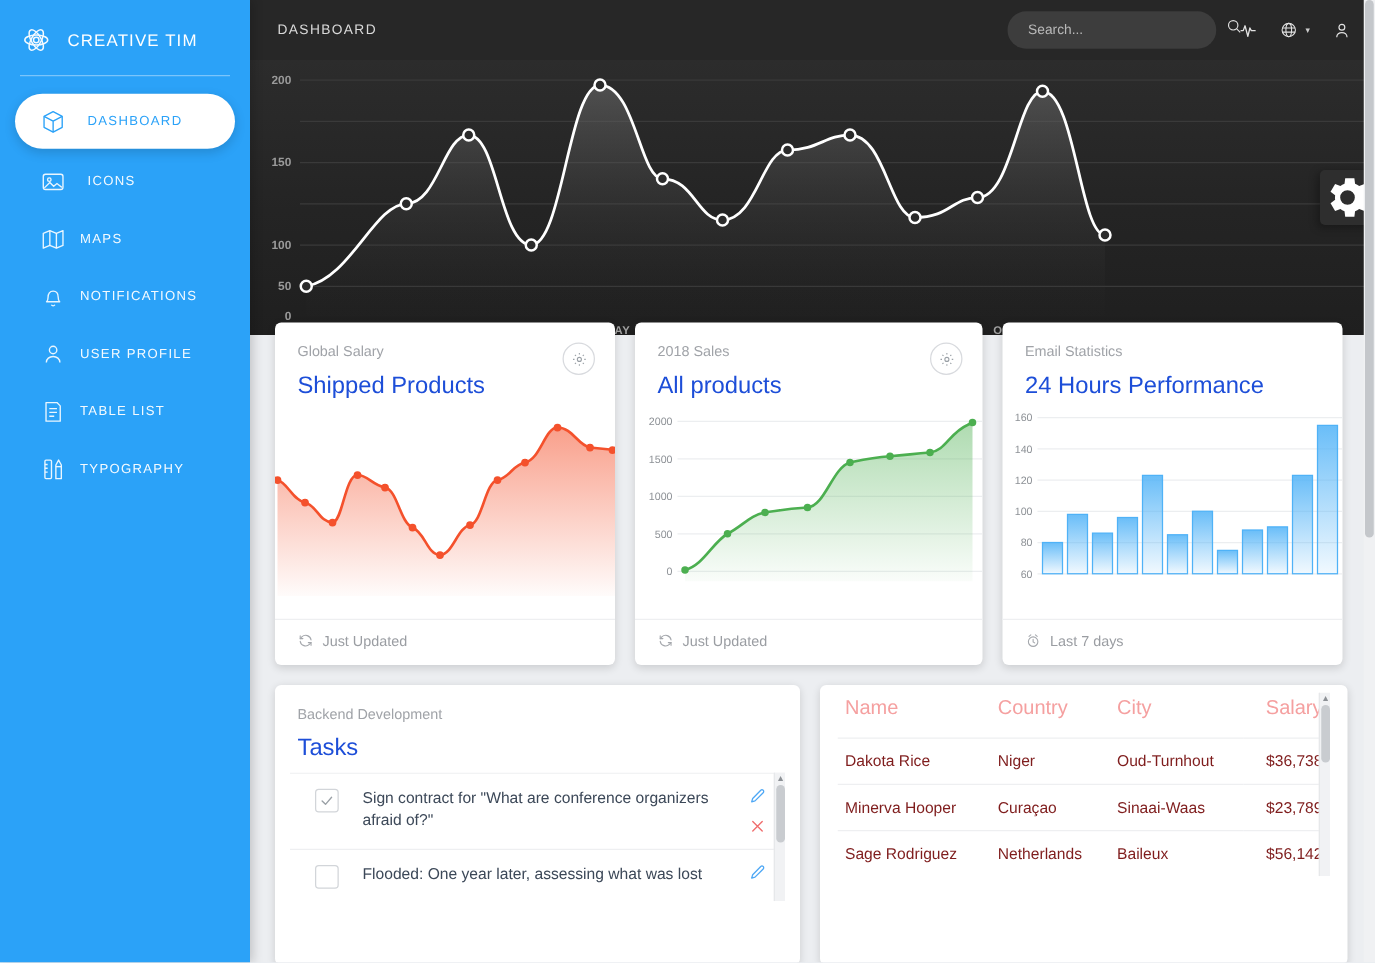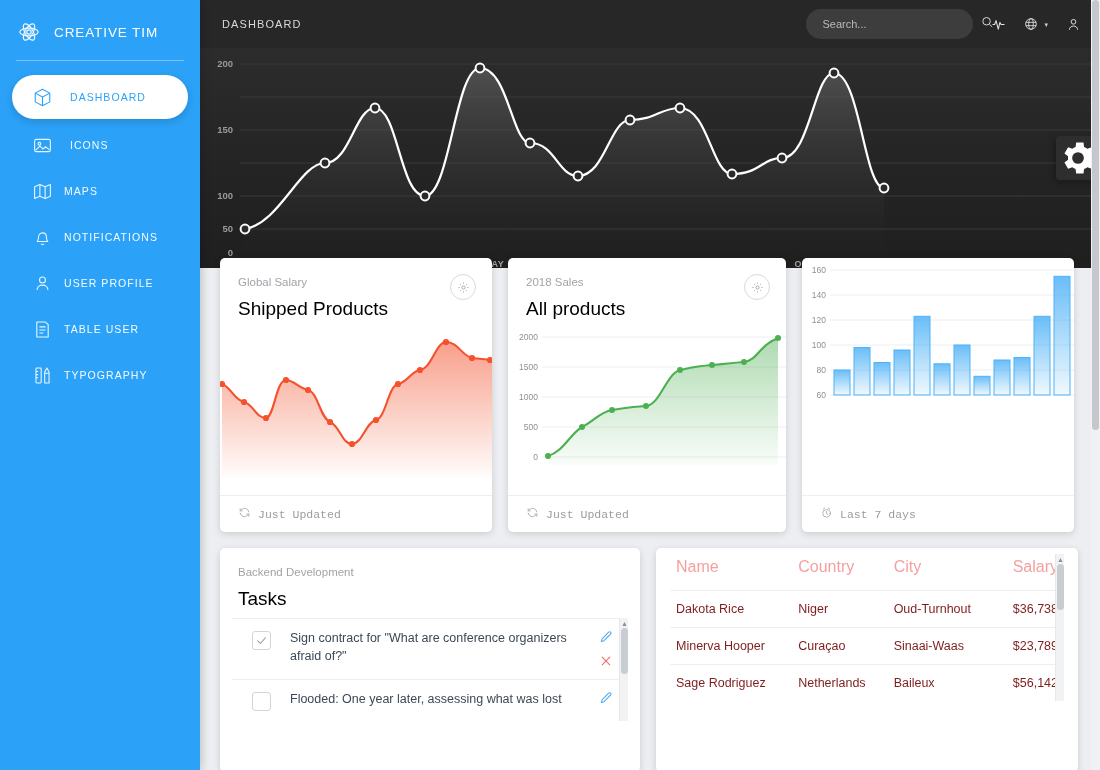--- a/index.html
+++ b/index.html
@@ -98,32 +98,32 @@
   
   .content { position: relative; padding: 0 20px; margin-top: -10px; }
   .row { display: flex; gap: 16px; }
   .card {
     background: #fff; border-radius: 5px;
     box-shadow: 0 2px 7px rgba(0,0,0,.14);
     position: relative; display: flex; flex-direction: column;
   }
   .card-head { padding: 16px 18px 0 18px; position: relative; }
   .card-cat { color: #a0a3a8; font-size: 11.5px; line-height: 16px; }
-  .card-title { color: #000000; font-size: 19px; font-weight: 400; margin-top: 6px; line-height: 26px; }
+  .card-title { color: #1d4ed8; font-size: 19px; font-weight: 400; margin-top: 6px; line-height: 26px; }
   .card-gear {
     position: absolute; right: 16px; top: 16px;
     width: 26px; height: 26px; border-radius: 50%;
     border: 1px solid #d8dade; display: flex; align-items: center; justify-content: center;
     cursor: pointer; background: #fff;
   }
   .card-body { flex: 1 1 auto; position: relative; }
   .card-foot {
     border-top: 1px solid #eeeff1; padding: 10px 18px;
     display: flex; align-items: center; gap: 7px;
-    color: #9a9da2; font-size: 11.5px; font-family: Liberation Mono, monospace;
+    color: #9a9da2; font-size: 11.5px;
   }
   .mini-chart { width: 100%; display: block; }
   .mini-tick { fill: #8d9196; font-size: 8.5px; font-family: "Liberation Sans", sans-serif; }
 
   
   .tasks-list { position: relative; margin: 6px 12px 0 12px; max-height: 140px; overflow: hidden; }
   .task-row {
     display: flex; align-items: flex-start; gap: 0;
     border-top: 1px solid #eeeff1; padding: 10px 0;
   }
@@ -249,21 +249,21 @@
         <span class="nav-label">USER PROFILE</span>
       </div>
 
       <div class="nav-item">
         <span class="nav-ico">
           <svg viewBox="0 0 24 24" width="21" height="21" fill="none" stroke="currentColor" stroke-width="1.25" stroke-linejoin="round">
             <path d="M5.5 3.5h10l3 3v14h-13z"></path>
             <path d="M8.5 9h7M8.5 12.5h7M8.5 16h4.5"></path>
           </svg>
         </span>
-        <span class="nav-label">TABLE USER</span>
+        <span class="nav-label">TABLE LIST</span>
       </div>
 
       <div class="nav-item">
         <span class="nav-ico">
           <svg viewBox="0 0 24 24" width="21" height="21" fill="none" stroke="currentColor" stroke-width="1.25" stroke-linejoin="round">
             <rect x="4.5" y="3.5" width="6" height="17" rx="1"></rect>
             <path d="M4.5 7.5h2.5M4.5 11h2.5M4.5 14.5h2.5"></path>
             <path d="M14.5 20.5V8l2.5-4.5L19.5 8v12.5z"></path>
             <path d="M14.5 9.5h5"></path>
           </svg>
@@ -512,20 +512,24 @@
                   <path d="M4 5v4h4"></path>
                 <path d="M4 13a8 8 0 0 0 13.6 4.4L20 15"></path>
                   <path d="M20 19v-4h-4"></path>
               </svg>
             </span>
             <span>Just Updated</span>
           </div>
         </div>
 
         <div class="card" style="width:272px;height:274px;">
+          <div class="card-head">
+            <div class="card-cat">Email Statistics</div>
+            <div class="card-title">24 Hours Performance</div>
+          </div>
           <div class="card-body">
             <svg class="mini-chart" viewBox="0 0 272 155" height="155">
               <defs>
                 <linearGradient id="barFill" x1="0" y1="0" x2="0" y2="1">
                   <stop offset="0%" stop-color="#4fb2f7" stop-opacity="0.85"></stop>
                   <stop offset="100%" stop-color="#4fb2f7" stop-opacity="0.08"></stop>
                 </linearGradient>
               </defs>
               <g stroke="#eceef0" stroke-width="1">
                 <line x1="28" y1="12" x2="272" y2="12"></line>

